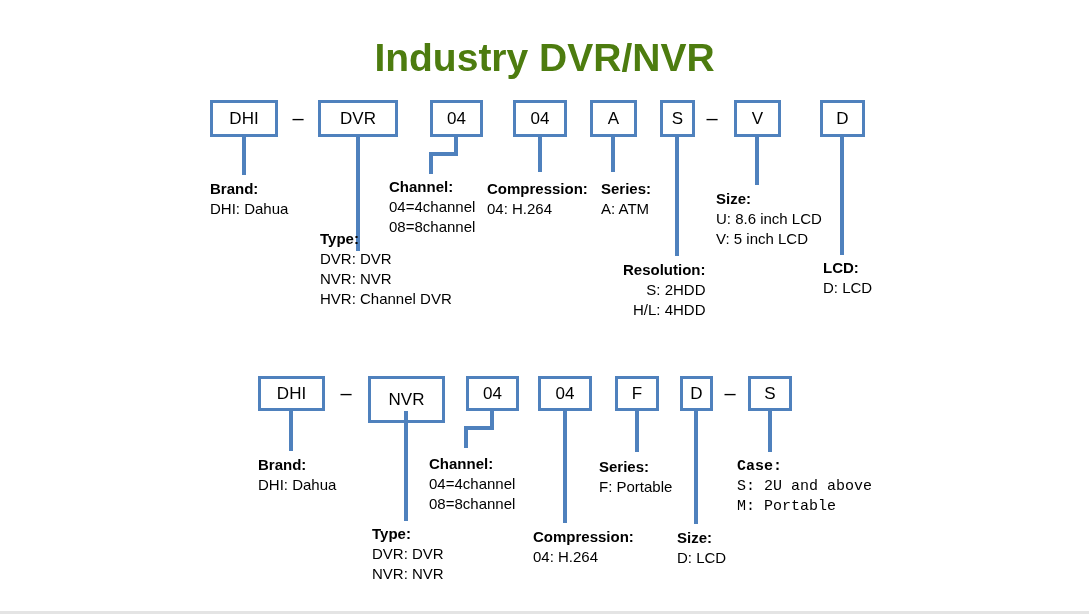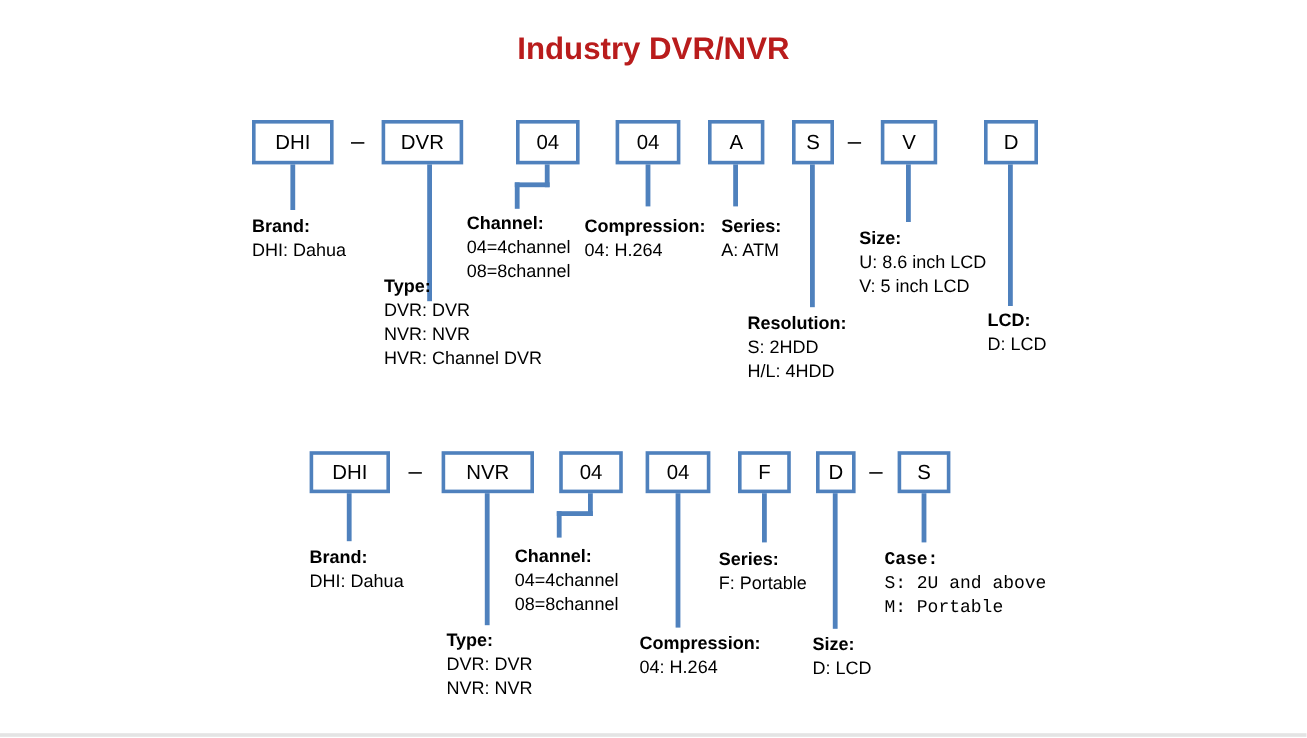--- a/index.html
+++ b/index.html
@@ -8,25 +8,25 @@
     width: 1089px;
     height: 615px;
     background: #ffffff;
     font-family: "Liberation Sans", "DejaVu Sans", sans-serif;
     color: #000000;
     overflow: hidden;
   }
   .title {
     position: absolute;
     left: 0; right: 0; top: 24px;
-    margin: 1px;
+    margin: 12px;
     text-align: center;
-    font-size: 26px;
+    font-size: 39px;
     font-weight: bold;
-    color: #b91c1c;
+    color: #4d7c0f;
   }
   .box {
     position: absolute;
     box-sizing: border-box;
     border: 3px solid #4f81bd;
     background: #ffffff;
     display: flex;
     align-items: center;
     justify-content: center;
     font-size: 17px;
@@ -65,21 +65,21 @@
 <body>
 
 <div class="slide">
 
   <h1 class="title">Industry DVR/NVR</h1>
 
   <div>
 
     <div class="box" style="left:210px; top:100px; width:68px; height:37px;">DHI</div>
     <div class="dash" style="left:284px; top:100px; width:28px; height:37px;">–</div>
-    <div class="box" style="left:318px; top:100px; width:68px; height:37px;">DVR</div>
+    <div class="box" style="left:318px; top:100px; width:80px; height:37px;">DVR</div>
     <div class="box" style="left:430px; top:100px; width:53px; height:37px;">04</div>
     <div class="box" style="left:513px; top:100px; width:54px; height:37px;">04</div>
     <div class="box" style="left:590px; top:100px; width:47px; height:37px;">A</div>
     <div class="box" style="left:660px; top:100px; width:35px; height:37px;">S</div>
     <div class="dash" style="left:698px; top:100px; width:28px; height:37px;">–</div>
     <div class="box" style="left:734px; top:100px; width:47px; height:37px;">V</div>
     <div class="box" style="left:820px; top:100px; width:45px; height:37px;">D</div>
 
     <div class="vline" style="left:242px; top:137px; height:38px;"></div>
     <div class="vline" style="left:356px; top:137px; height:114px;"></div>
@@ -113,21 +113,21 @@
     <div class="label" style="left:487px; top:179px;">
       <div class="hd">Compression:</div>
       <div>04: H.264</div>
     </div>
 
     <div class="label" style="left:601px; top:179px;">
       <div class="hd">Series:</div>
       <div>A: ATM</div>
     </div>
 
-    <div class="label" style="left:623px; top:260px;">
+    <div class="label" style="left:623px; top:260px;text-align:right;">
       <div class="hd">Resolution:</div>
       <div>S: 2HDD</div>
       <div>H/L: 4HDD</div>
     </div>
 
     <div class="label" style="left:716px; top:189px;">
       <div class="hd">Size:</div>
       <div>U: 8.6 inch LCD</div>
       <div>V: 5 inch LCD</div>
     </div>
@@ -136,21 +136,21 @@
       <div class="hd">LCD:</div>
       <div>D: LCD</div>
     </div>
 
   </div>
 
   <div>
 
     <div class="box" style="left:258px; top:376px; width:67px; height:35px;">DHI</div>
     <div class="dash" style="left:332px; top:376px; width:28px; height:35px;">–</div>
-    <div class="box" style="left:368px; top:376px; width:77px; height:35px;">NVR</div>
+    <div class="box" style="left:368px; top:376px; width:77px; height:47px;">NVR</div>
     <div class="box" style="left:466px; top:376px; width:53px; height:35px;">04</div>
     <div class="box" style="left:538px; top:376px; width:54px; height:35px;">04</div>
     <div class="box" style="left:615px; top:376px; width:44px; height:35px;">F</div>
     <div class="box" style="left:680px; top:376px; width:33px; height:35px;">D</div>
     <div class="dash" style="left:716px; top:376px; width:28px; height:35px;">–</div>
     <div class="box" style="left:748px; top:376px; width:44px; height:35px;">S</div>
 
     <div class="vline" style="left:289px; top:411px; height:40px;"></div>
     <div class="vline" style="left:404px; top:411px; height:110px;"></div>
     <div class="vline" style="left:490px; top:411px; height:19px;"></div>

